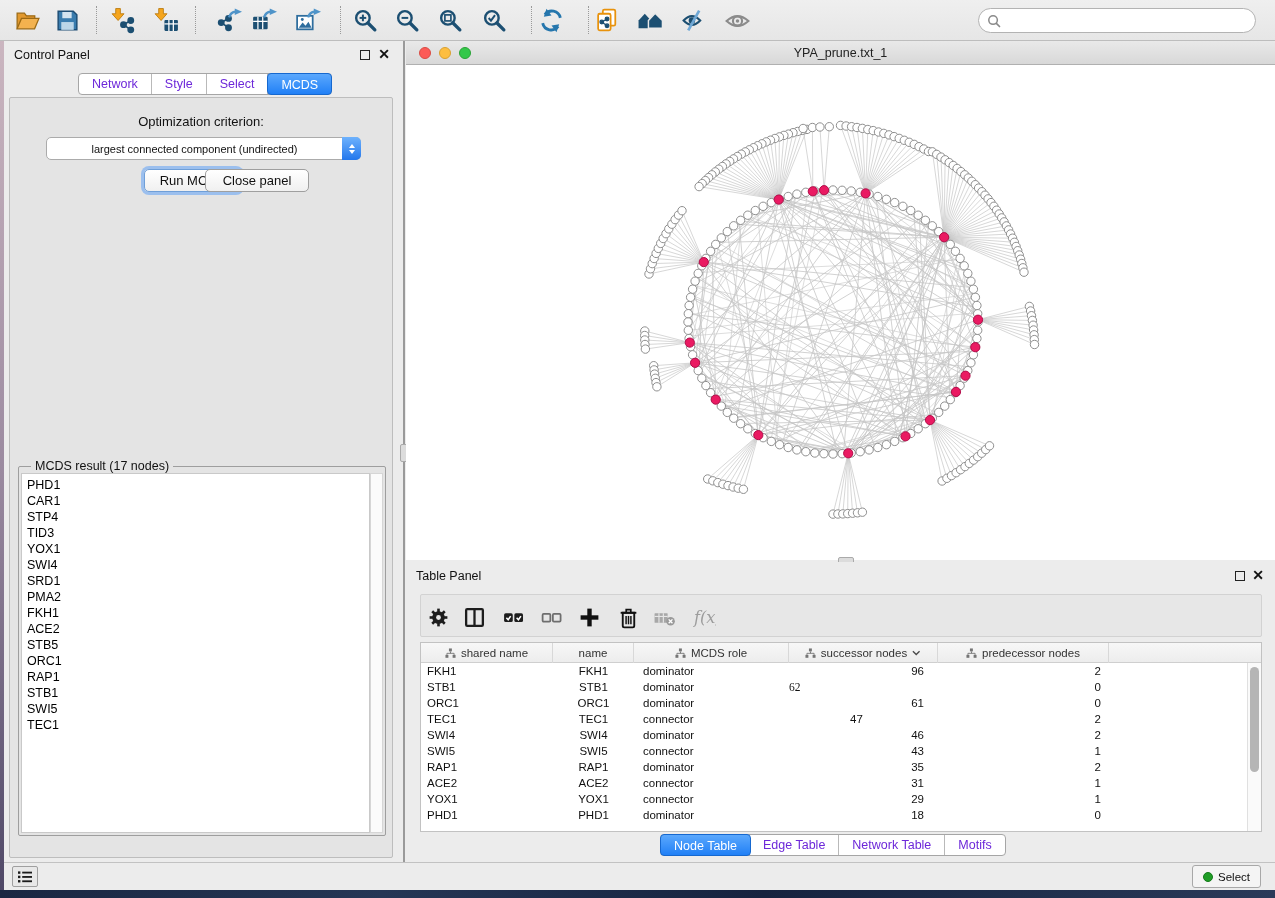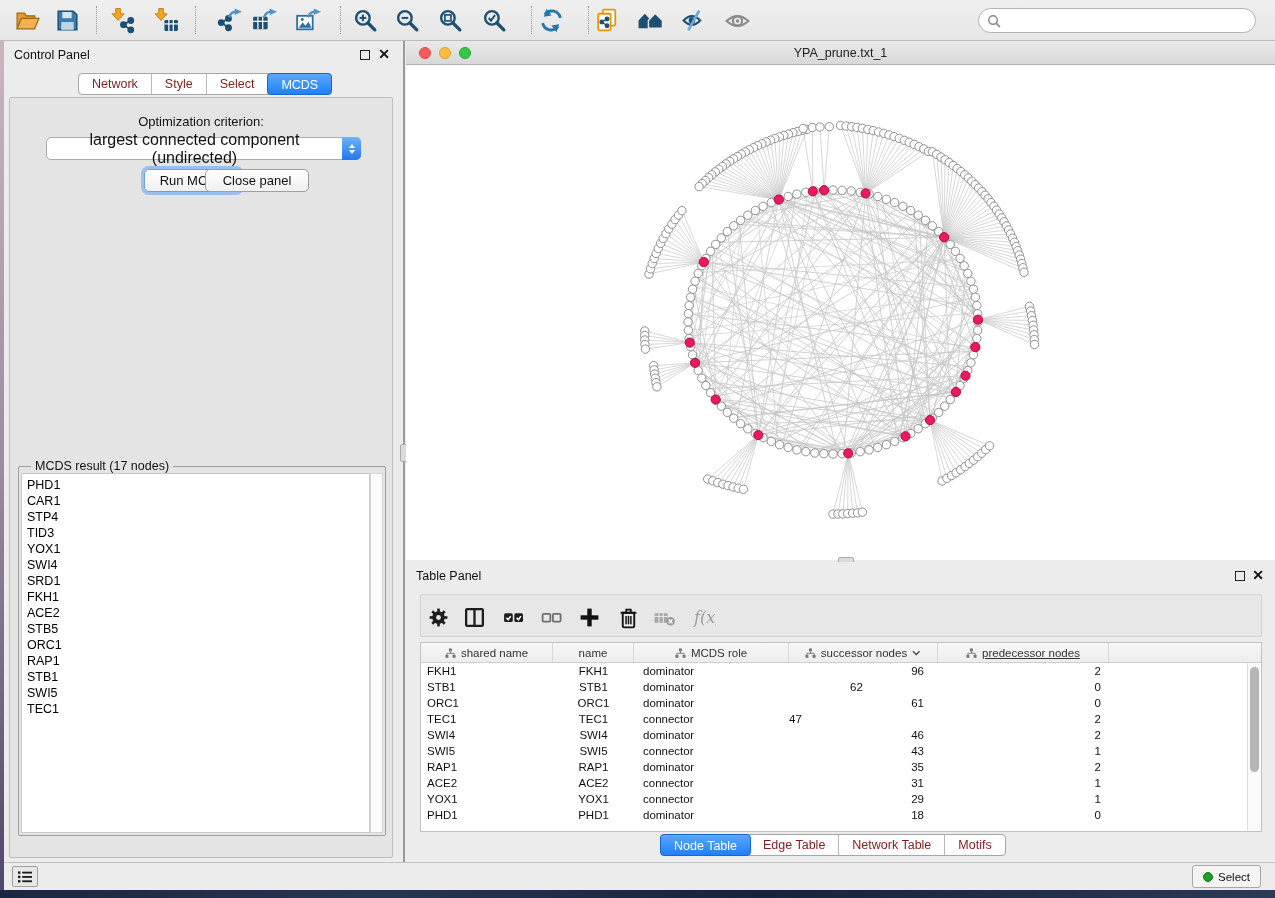--- a/index.html
+++ b/index.html
@@ -27,33 +27,33 @@
 
   
   .control-panel { position:absolute; left:4px; top:41px; width:398px; height:821px; background:#ececec; }
   .panel-titlebar { position:absolute; left:0; top:0; right:0; height:27px; }
   .panel-title { position:absolute; left:10px; top:7px; font-size:12.5px; color:#111; }
   .float-btn { position:absolute; top:9px; width:10px; height:10px; border:1.6px solid #222; background:transparent; }
   .close-btn { position:absolute; top:4px; font-size:14px; font-weight:bold; color:#111; line-height:18px; }
   .cp-float { right:32px; } .cp-close { right:12px; }
 
   .segmented { display:inline-flex; background:#fff; border:1px solid #a6a6a6; border-radius:4px; height:22px; }
-  .segment { padding:3px 13px 0 13px; font-size:12.5px; color:#7f1d1d; border-right:1px solid #b9b9b9;
+  .segment { padding:3px 13px 0 13px; font-size:12.5px; color:#6d28d9; border-right:1px solid #b9b9b9;
     white-space:nowrap; cursor:default; }
   .segment:last-child { border-right:none; }
   .segment.selected { background:linear-gradient(#5ba8fd,#2180f6); color:#fff; margin:-1px;
     border:1px solid #1668cf; border-radius:4px; padding-top:4px; }
   .cp-tabs { position:absolute; left:74px; top:32px; }
 
   .cp-inner { position:absolute; left:5px; top:56px; width:384px; height:761px;
     background:#e4e4e4; border:1px solid #bdbdbd; border-radius:2px; }
   .opt-label { position:absolute; left:0; right:0; top:16px; text-align:center; font-size:13px; color:#111; }
   .dropdown { position:absolute; left:36px; top:39px; width:315px; height:23px; background:#fff;
     border:1px solid #ababab; border-radius:5px; display:flex; align-items:center; }
-  .dropdown-value { flex:1; font-size:16px; color:#111; text-align:center; }
+  .dropdown-value { flex:1; font-size:11px; color:#111; text-align:center; }
   .dropdown-stepper { width:19px; height:23px; margin-right:-1px; border-radius:0 5px 5px 0;
     background:linear-gradient(#6eb2fd,#2377ec); display:flex; flex-direction:column;
     align-items:center; justify-content:center; gap:2px; }
   .tri-up { width:0; height:0; border-left:3.5px solid transparent; border-right:3.5px solid transparent; border-bottom:4.5px solid #fff; }
   .tri-down { width:0; height:0; border-left:3.5px solid transparent; border-right:3.5px solid transparent; border-top:4.5px solid #fff; }
   .mac-btn { position:absolute; top:71px; height:23px; background:linear-gradient(#fff,#f0f0f0);
     border:1px solid #9f9f9f; border-radius:5px; font-size:13px; color:#111; text-align:center;
     font-family:"Liberation Sans",sans-serif; padding-top:3px; }
   .run-btn { left:86px; width:97px; box-shadow:0 0 0 3px rgba(94,160,245,.55); border-color:#6f9fd8;margin-left:48px; }
   .closepanel-btn { left:195px; width:104px; }
@@ -310,20 +310,21 @@
       <div class="result-group">
         <span class="result-legend">MCDS result (17 nodes)</span>
         <div class="result-list" id="result-list">
             <div class="result-item">PHD1</div>
             <div class="result-item">CAR1</div>
             <div class="result-item">STP4</div>
             <div class="result-item">TID3</div>
             <div class="result-item">YOX1</div>
             <div class="result-item">SWI4</div>
             <div class="result-item">SRD1</div>
+            <div class="result-item">PMA2</div>
             <div class="result-item">FKH1</div>
             <div class="result-item">ACE2</div>
             <div class="result-item">STB5</div>
             <div class="result-item">ORC1</div>
             <div class="result-item">RAP1</div>
             <div class="result-item">STB1</div>
             <div class="result-item">SWI5</div>
             <div class="result-item">TEC1</div>
           </div>
         <div class="result-scroll"></div>
@@ -1061,21 +1062,21 @@
                 <rect x="0.5" y="7.5" width="3.2" height="3.2"></rect>
                 <rect x="8.3" y="7.5" width="3.2" height="3.2"></rect>
               </g>
               <path d="M6 3.7 V5.8 M2.1 7.5 V5.8 H9.9 V7.5" stroke="#757575" stroke-width="1" fill="none"></path>
             </svg>
             <span>successor nodes</span>
             <svg viewBox="0 0 10 6" class="sort">
               <path d="M1 1 L4.7 4.6 L8.4 1" stroke="#4a4a4a" stroke-width="1.5" fill="none"></path>
             </svg>
           </div>
-          <div class="th" style="width: 171px; text-decoration: underline;">
+          <div class="th" style="width: 171px;">
             <svg viewBox="0 0 12 12" class="tree">
               <g fill="#757575">
                 <rect x="4.3" y="0.5" width="3.2" height="3.2"></rect>
                 <rect x="0.5" y="7.5" width="3.2" height="3.2"></rect>
                 <rect x="8.3" y="7.5" width="3.2" height="3.2"></rect>
               </g>
               <path d="M6 3.7 V5.8 M2.1 7.5 V5.8 H9.9 V7.5" stroke="#757575" stroke-width="1" fill="none"></path>
             </svg>
             <span>predecessor nodes</span>
           </div>
@@ -1085,35 +1086,35 @@
             <div class="td" style="width: 132px; text-align: left; padding-left: 6px;">FKH1</div>
             <div class="td" style="width: 81px; text-align: center;">FKH1</div>
             <div class="td" style="width: 155px; text-align: left; padding-left: 9px;">dominator</div>
             <div class="td" style="width: 149px; text-align: right; padding-right: 14px;">96</div>
             <div class="td" style="width: 171px; text-align: right; padding-right: 8px;">2</div>
           </div>
           <div class="tr">
             <div class="td" style="width: 132px; text-align: left; padding-left: 6px;">STB1</div>
             <div class="td" style="width: 81px; text-align: center;">STB1</div>
             <div class="td" style="width: 155px; text-align: left; padding-left: 9px;">dominator</div>
-            <div class="td" style="width: 149px; text-align: center; padding-right: 14px;">62</div>
+            <div class="td" style="width: 149px; text-align: left; padding-right: 14px; font-family: Liberation Serif, serif;">62</div>
             <div class="td" style="width: 171px; text-align: right; padding-right: 8px;">0</div>
           </div>
           <div class="tr">
             <div class="td" style="width: 132px; text-align: left; padding-left: 6px;">ORC1</div>
             <div class="td" style="width: 81px; text-align: center;">ORC1</div>
             <div class="td" style="width: 155px; text-align: left; padding-left: 9px;">dominator</div>
             <div class="td" style="width: 149px; text-align: right; padding-right: 14px;">61</div>
             <div class="td" style="width: 171px; text-align: right; padding-right: 8px;">0</div>
           </div>
           <div class="tr">
             <div class="td" style="width: 132px; text-align: left; padding-left: 6px;">TEC1</div>
             <div class="td" style="width: 81px; text-align: center;">TEC1</div>
             <div class="td" style="width: 155px; text-align: left; padding-left: 9px;">connector</div>
-            <div class="td" style="width: 149px; text-align: left; padding-right: 14px;">47</div>
+            <div class="td" style="width: 149px; text-align: center; padding-right: 14px;">47</div>
             <div class="td" style="width: 171px; text-align: right; padding-right: 8px;">2</div>
           </div>
           <div class="tr">
             <div class="td" style="width: 132px; text-align: left; padding-left: 6px;">SWI4</div>
             <div class="td" style="width: 81px; text-align: center;">SWI4</div>
             <div class="td" style="width: 155px; text-align: left; padding-left: 9px;">dominator</div>
             <div class="td" style="width: 149px; text-align: right; padding-right: 14px;">46</div>
             <div class="td" style="width: 171px; text-align: right; padding-right: 8px;">2</div>
           </div>
           <div class="tr">

